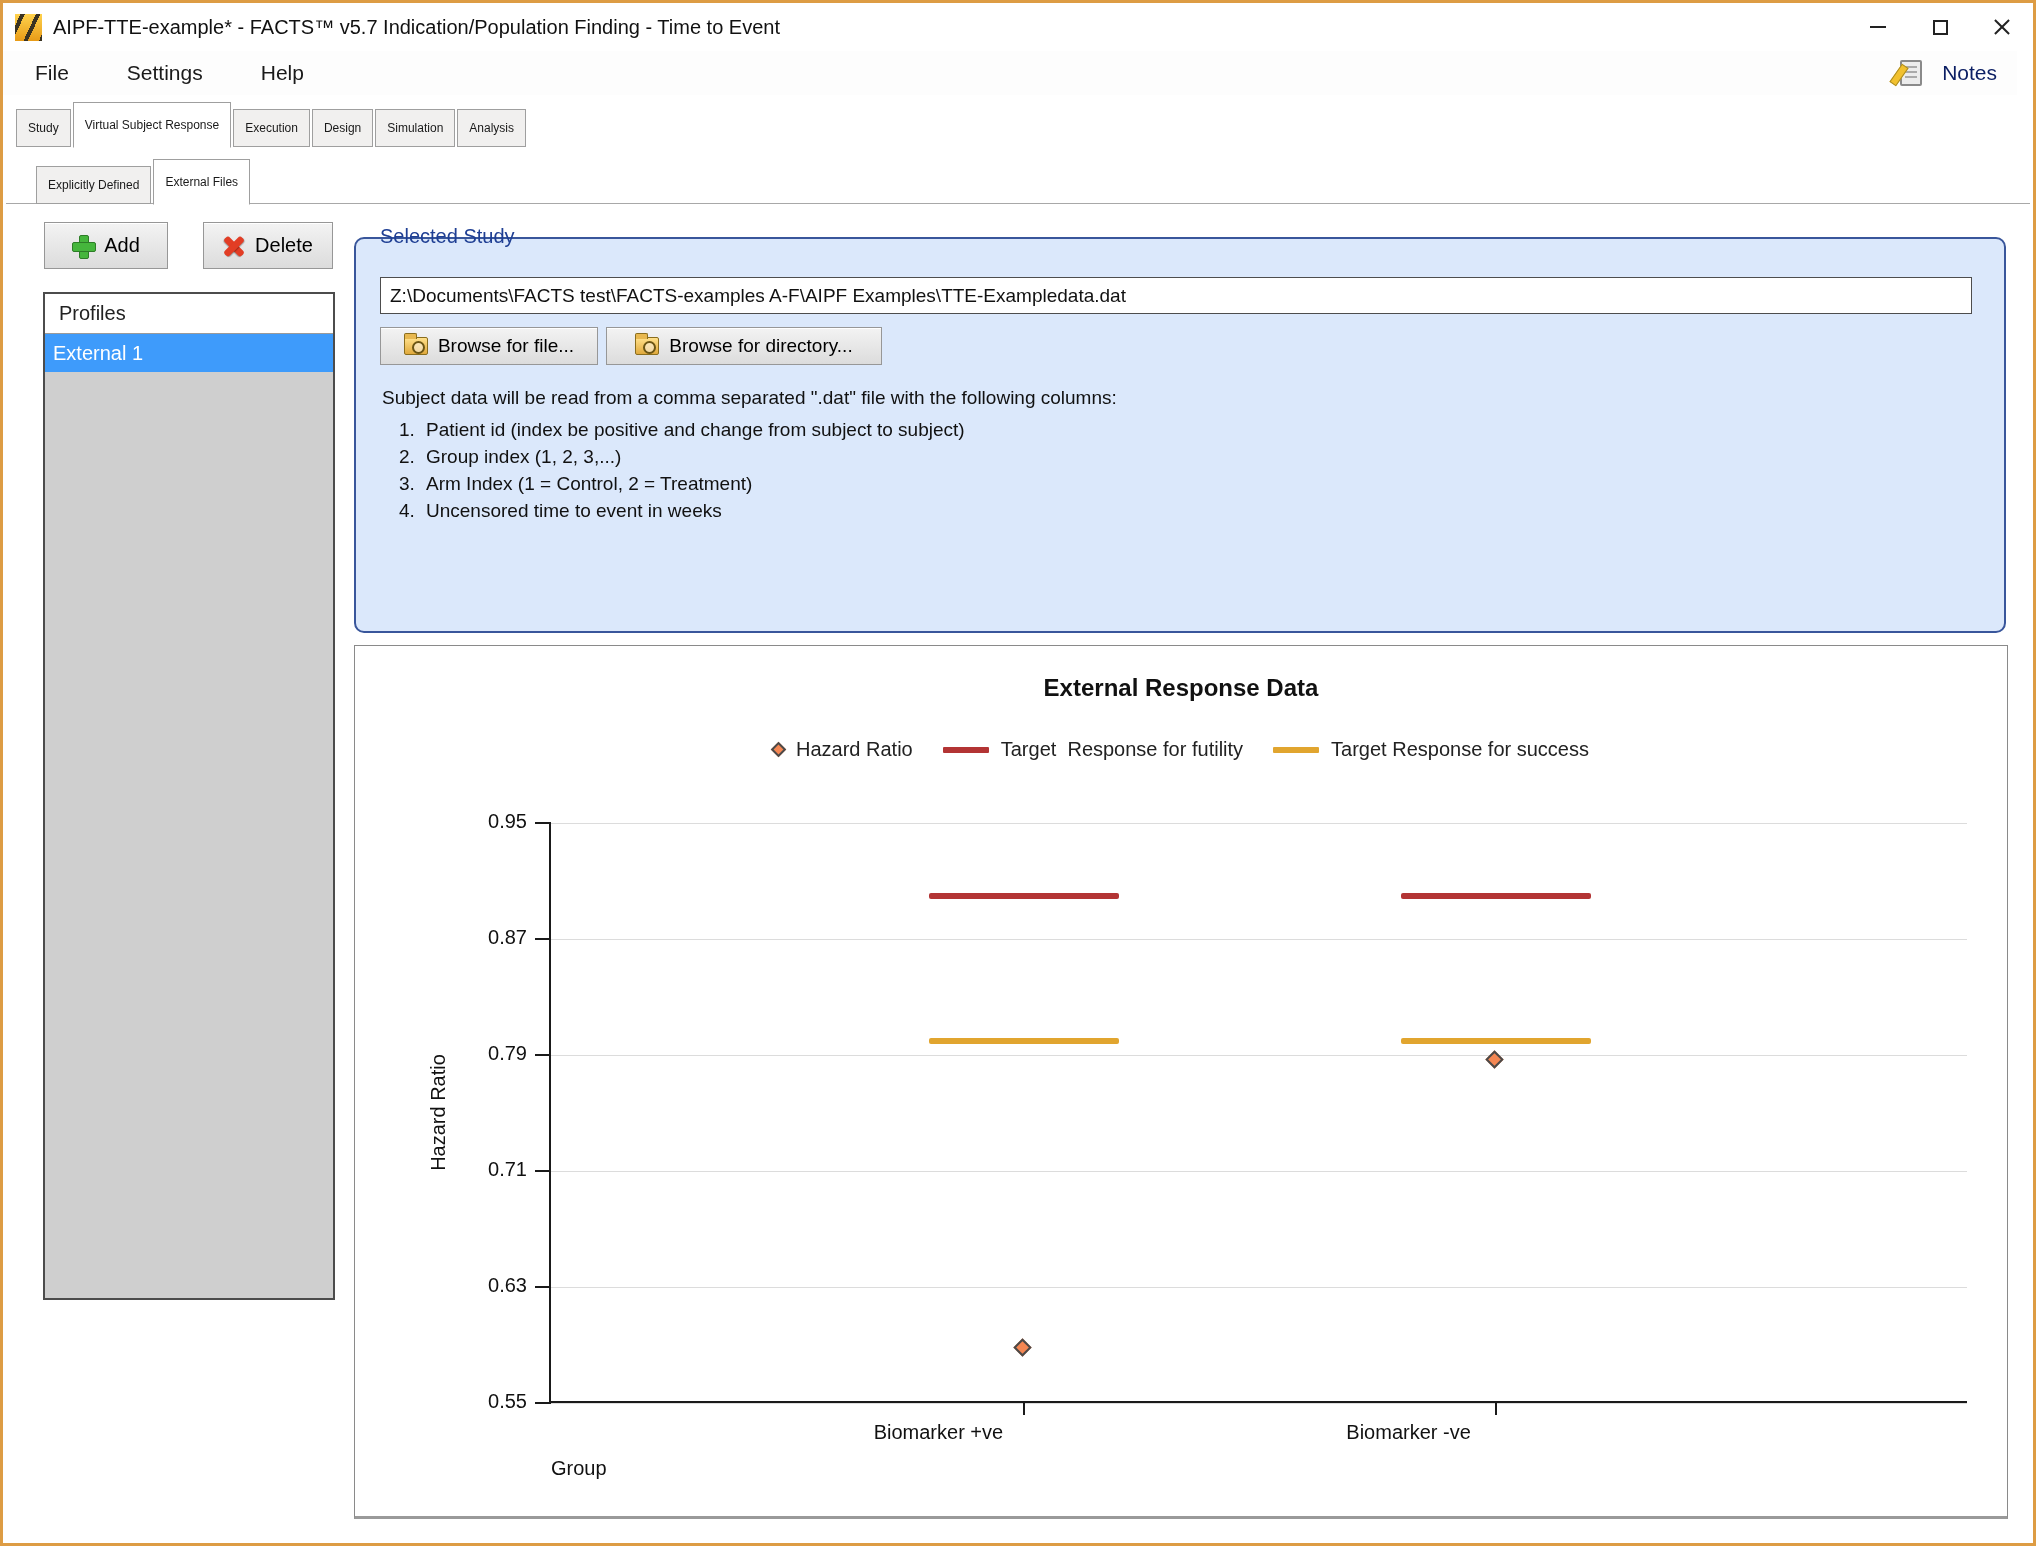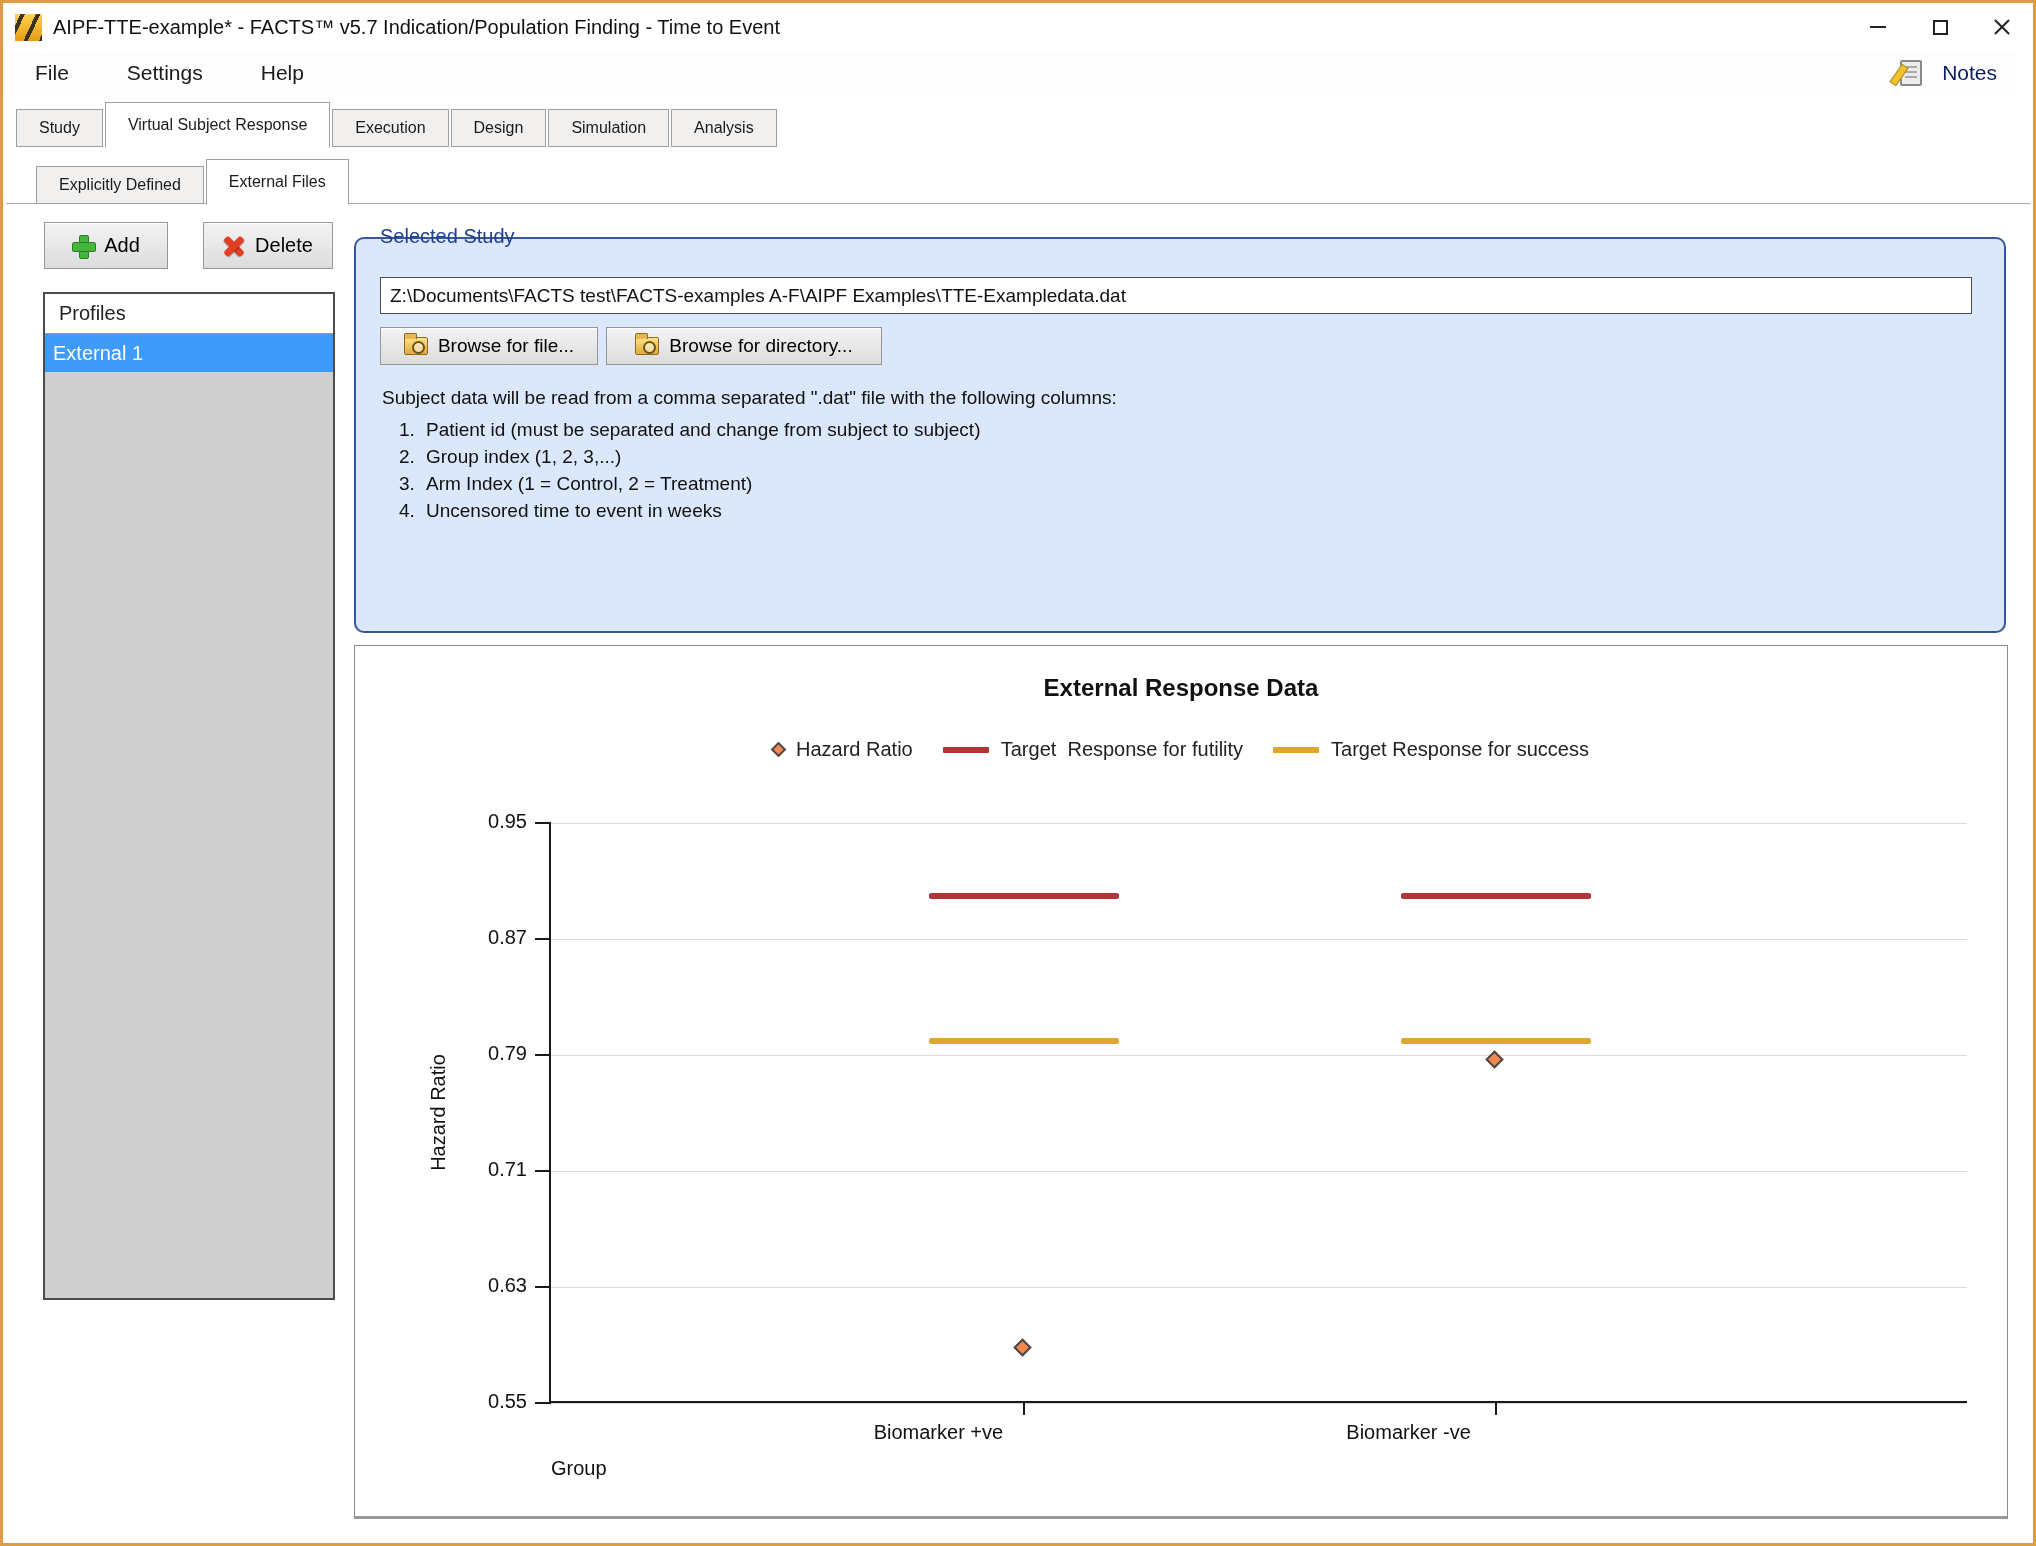--- a/index.html
+++ b/index.html
@@ -26,21 +26,21 @@
   .menubar { position:absolute; left:0; right:16px; top:48px; height:44px; display:flex; align-items:center; padding:0 20px 0 26px; background:#fdfdfd;text-align:right; }
   .menu-item { font-size:21px; margin-right:46px; padding:4px 6px; }
   .notes { margin-left:auto; display:flex; align-items:center; gap:20px; font-size:21px; color:#0b1e63; }
   .notes-icon { position:relative; width:22px; height:26px; background:#ececec; border:2px solid #8a8a8a; border-radius:2px; }
   .notes-icon::before { content:""; position:absolute; left:3px; top:4px; right:3px; height:14px;
     background:repeating-linear-gradient(#aaa 0 2px, transparent 2px 5px); }
   .notes-icon::after { content:""; position:absolute; left:-7px; top:2px; width:6px; height:20px; background:#f2c12e; border:1px solid #a98b23; transform:rotate(35deg); }
   
   .maintabs { position:absolute; left:13px; top:98px; height:46px; display:flex; align-items:flex-end; gap:2px; z-index:2; }
   .subtabs  { position:absolute; left:17px; top:155px; height:46px; display:flex; align-items:flex-end; gap:2px; z-index:3;margin-left:16px; }
-  .tab { font-size:16px; padding:0 22px; height:38px; display:flex; align-items:center; background:#f1f0ef; border:1px solid #9f9f9f; white-space:nowrap; }
+  .tab { font-size:12px; padding:0 11px; height:38px; display:flex; align-items:center; background:#f1f0ef; border:1px solid #9f9f9f; white-space:nowrap; }
   .tab.active { height:46px; background:#fff; border-bottom:1px solid #fff; position:relative; z-index:3; margin-bottom:-1px; }
   
   .content { position:absolute; left:3px; right:3px; top:200px; bottom:3px; background:#fff; border-top:1px solid #a8a8a8; }
   
   .btn { display:flex; align-items:center; justify-content:center; gap:10px; font-size:20px;
     background:linear-gradient(#f3f3f3,#dcdcdc); border:1px solid #979797; box-shadow:inset 0 1px 0 #fff; }
   .btn-add { position:absolute; left:38px; top:18px; width:124px; height:47px; }
   .btn-delete { position:absolute; left:197px; top:18px; width:130px; height:47px; }
   .plus-icon { position:relative; width:22px; height:22px; }
   .plus-icon::before { content:""; position:absolute; left:7px; top:0; width:8px; height:22px; background:#45b63c; border:1px solid #2d7d27; border-radius:2px; }
@@ -150,21 +150,21 @@
     <button class="btn btn-browse-file">
       <span class="folder-icon"></span>
       <span>Browse for file...</span>
     </button>
     <button class="btn btn-browse-dir">
       <span class="folder-icon"></span>
       <span>Browse for directory...</span>
     </button>
     <div class="file-desc">Subject data will be read from a comma separated ".dat" file with the following columns:</div>
     <ol class="file-cols">
-      <li>Patient id (must be separated and change from subject to subject)</li>
+      <li>Patient id (index be positive and change from subject to subject)</li>
       <li>Group index (1, 2, 3,...)</li>
       <li>Arm Index (1 = Control, 2 = Treatment)</li>
       <li>Uncensored time to event in weeks</li>
     </ol>
   </div>
 
   <div class="chart-panel">
     <div class="chart-title">External Response Data</div>
     <div class="chart-legend">
         <div class="legend-item">

